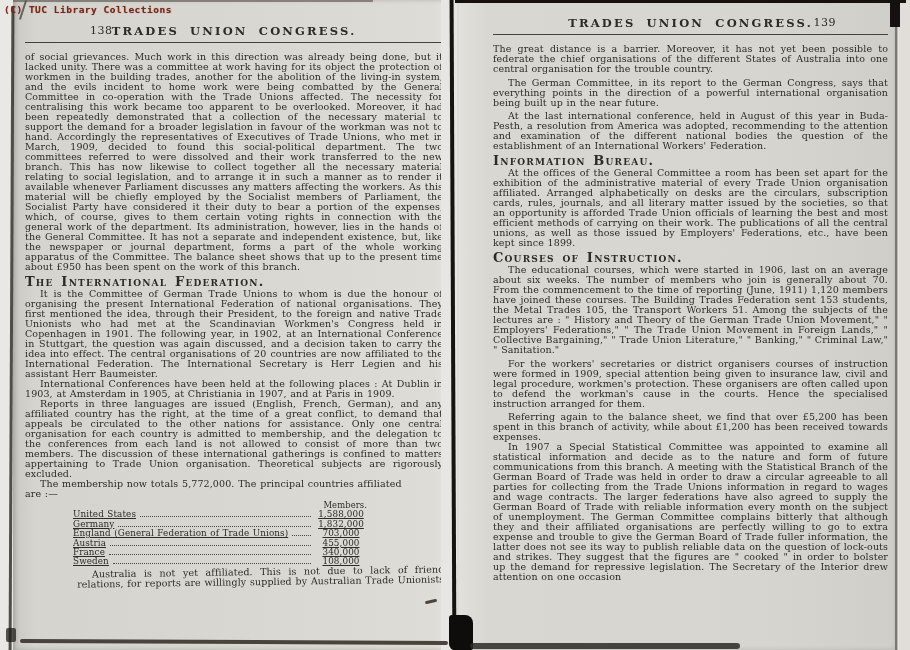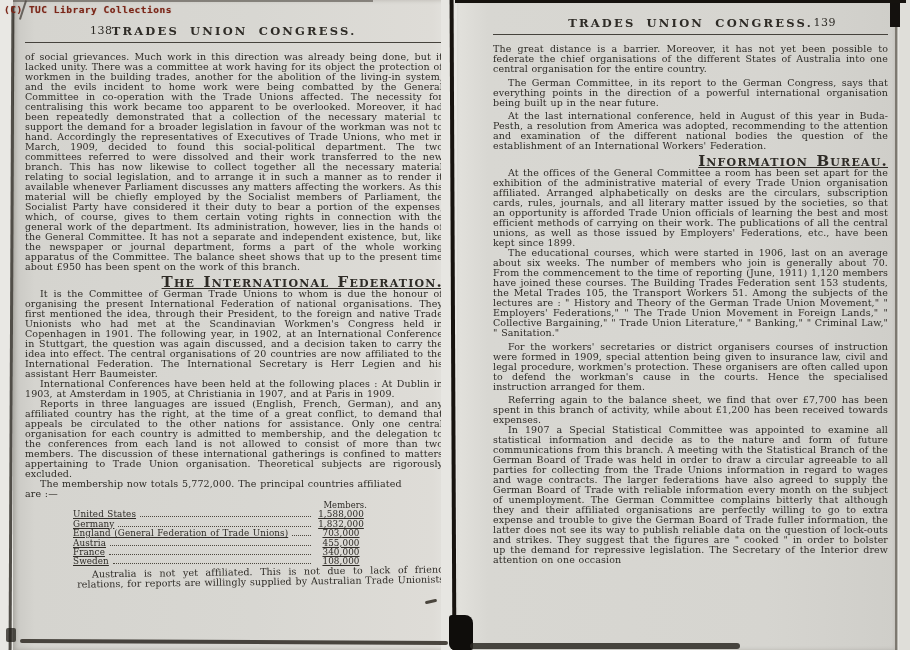--- a/index.html
+++ b/index.html
@@ -26,22 +26,22 @@
   .pgnum.right{right:52px;}
   .runtitle{text-align:center;font-weight:bold;font-size:11.5px;
     letter-spacing:2.2px;word-spacing:5px;white-space:nowrap;}
   .headrule{border-bottom:1.3px solid #45423c;margin-top:3px;}
 
   .body-text{margin-top:9px;font-size:9.5px;line-height:10px;
     text-align:justify;letter-spacing:.1px;word-spacing:.6px;}
   .body-text p{margin:0;text-indent:15px;}
   .body-text p.noindent{text-indent:0;}
   .gap{margin-top:3.5px !important;}
-  h3.section{font-size:15px;font-weight:bold;font-variant:small-caps;
-    letter-spacing:1.2px;word-spacing:2px;text-align:right;margin:4.5px 0 2.5px;text-decoration:underline;}
+  h3.section{font-size:13px;font-weight:bold;font-variant:small-caps;
+    letter-spacing:1.2px;word-spacing:2px;text-align:left;margin:4.5px 0 2.5px;}
 
   
   .mtable{margin:2px 0 0 48px;width:294px;font-size:8.8px;line-height:9.4px;}
   .mtable .hdr-row{display:flex;}
   .mtable .hdr-row .value{font-size:8.4px;}
   .trow{display:flex;align-items:baseline;text-decoration:underline;}
   .trow .country{white-space:nowrap;}
   .trow .leader{flex:1;border-bottom:1.3px dotted #4d483f;margin:0 4px 2px 4px;min-width:8px;}
   .trow .value{width:52px;text-align:center;white-space:nowrap;flex:none;}
   .hdr-row .spacer{flex:1;}
@@ -140,30 +140,31 @@
 
   <div class="page" id="right-page">
     <div class="page-inner">
       <div class="page-header">
         <span class="pgnum right">139</span>
         <div class="runtitle">TRADES UNION CONGRESS.</div>
       </div>
       <div class="headrule"></div>
 
       <div class="body-text">
-        <p class="noindent">The great distance is a barrier.  Moreover, it has not yet been possible to federate the chief organisations of the different States of Australia into one central organisation for the entire country.</p>
+        <p class="noindent">The great distance is a barrier.  Moreover, it has not yet been possible to federate the chief organisations of the different States of Australia into one central organisation for the trouble country.</p>
         <p class="gap">The German Committee, in its report to the German Congress, says that everything points in the direction of a powerful international organisation being built up in the near future.</p>
         <p class="gap">At the last international conference, held in August of this year in Buda-Pesth, a resolution from America was adopted, recommending to the attention and examination of the different national bodies the question of the establishment of an International Workers' Federation.</p>
 
         <h3 class="section">Information Bureau.</h3>
         <p>At the offices of the General Committee a room has been set apart for the exhibition of the administrative material of every Trade Union organisation affiliated.  Arranged alphabetically on desks are the circulars, subscription cards, rules, journals, and all literary matter issued by the societies, so that an opportunity is afforded Trade Union officials of learning the best and most efficient methods of carrying on their work.  The publications of all the central unions, as well as those issued by Employers' Federations, etc., have been kept since 1899.</p>
 
+        <h3 class="section">Courses of Instruction.</h3>
         <p>The educational courses, which were started in 1906, last on an average about six weeks.  The number of members who join is generally about 70. From the commencement to the time of reporting (June, 1911) 1,120 members have joined these courses.  The Building Trades Federation sent 153 students, the Metal Trades 105, the Transport Workers 51.  Among the subjects of the lectures are : " History and Theory of the German Trade Union Movement," " Employers' Federations," " The Trade Union Movement in Foreign Lands," " Collective Bargaining," " Trade Union Literature," " Banking," " Criminal Law," " Sanitation."</p>
         <p class="gap">For the workers' secretaries or district organisers courses of instruction were formed in 1909, special attention being given to insurance law, civil and legal procedure, workmen's protection.  These organisers are often called upon to defend the workman's cause in the courts.  Hence the specialised instruction arranged for them.</p>
-        <p class="gap">Referring again to the balance sheet, we find that over £7,700 has been spent in this branch of activity, while about £1,200 has been received towards expenses.</p>
+        <p class="gap">Referring again to the balance sheet, we find that over £5,200 has been spent in this branch of activity, while about £1,200 has been received towards expenses.</p>
 
         <p>In 1907 a Special Statistical Committee was appointed to examine all statistical information and decide as to the nature and form of future communications from this branch.  A meeting with the Statistical Branch of the German Board of Trade was held in order to draw a circular agreeable to all parties for collecting from the Trade Unions information in regard to wages and wage contracts.  The larger federations have also agreed to supply the German Board of Trade with reliable information every month on the subject of unemployment.  The German Committee complains bitterly that although they and their affiliated organisations are perfectly willing to go to extra expense and trouble to give the German Board of Trade fuller information, the latter does not see its way to publish reliable data on the question of lock-outs and strikes.  They suggest that the figures are " cooked " in order to bolster up the demand for repressive legislation.  The Secretary of the Interior drew attention on one occasion</p>
       </div>
     </div>
   </div>
 
   <div class="artifact" id="left-outer"></div>
   <div class="artifact" id="left-tear"></div>
   <div class="artifact" id="left-tear-top"></div>
   <div class="artifact" id="gutter-light"></div>

